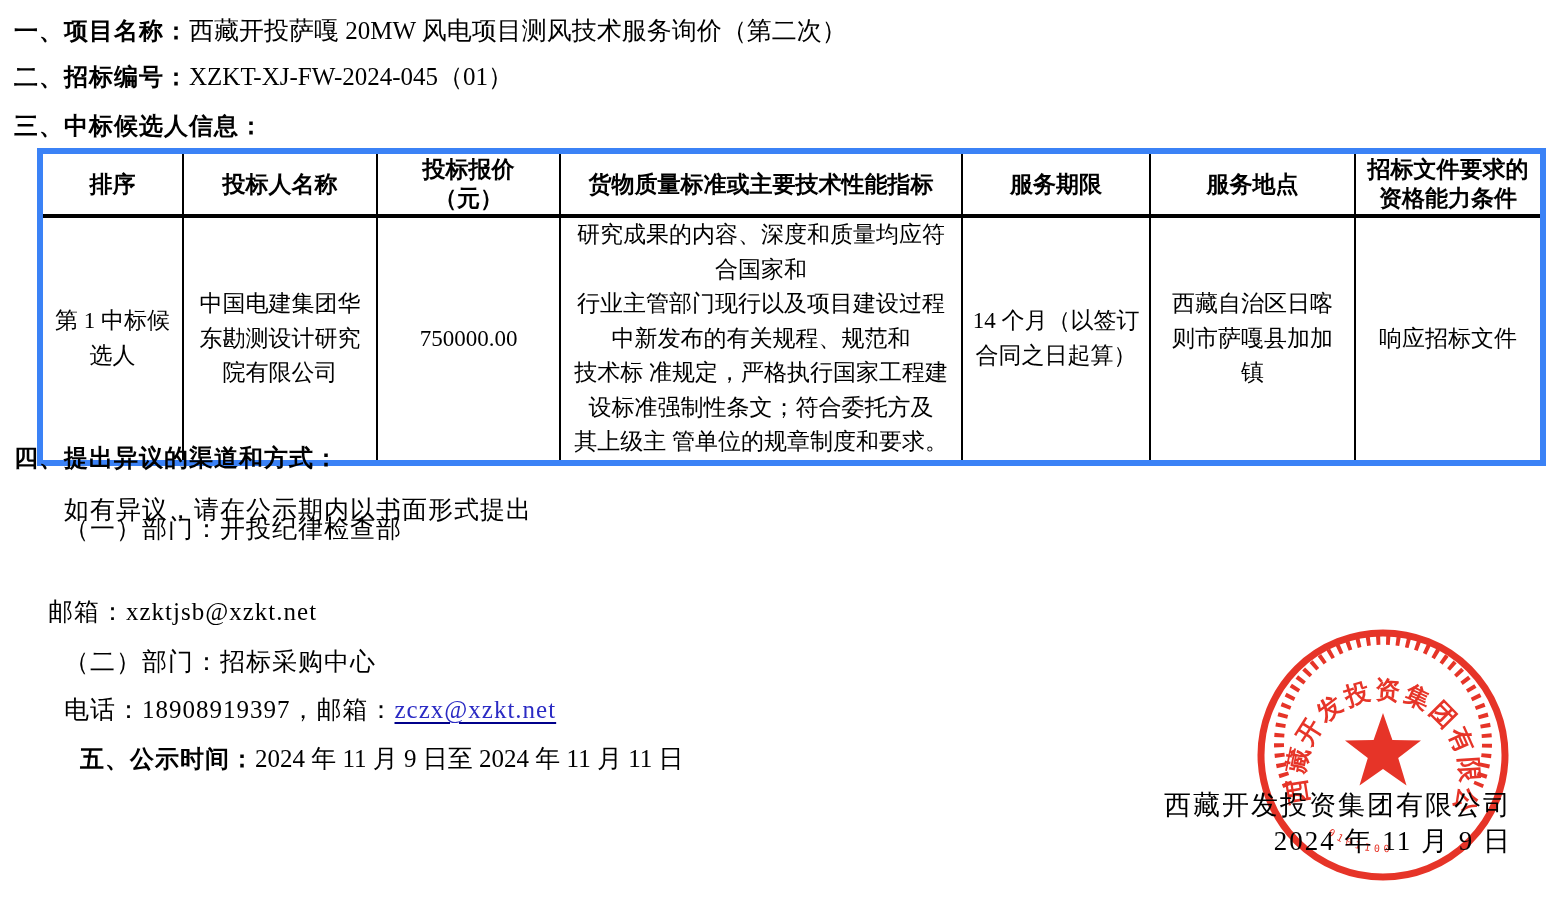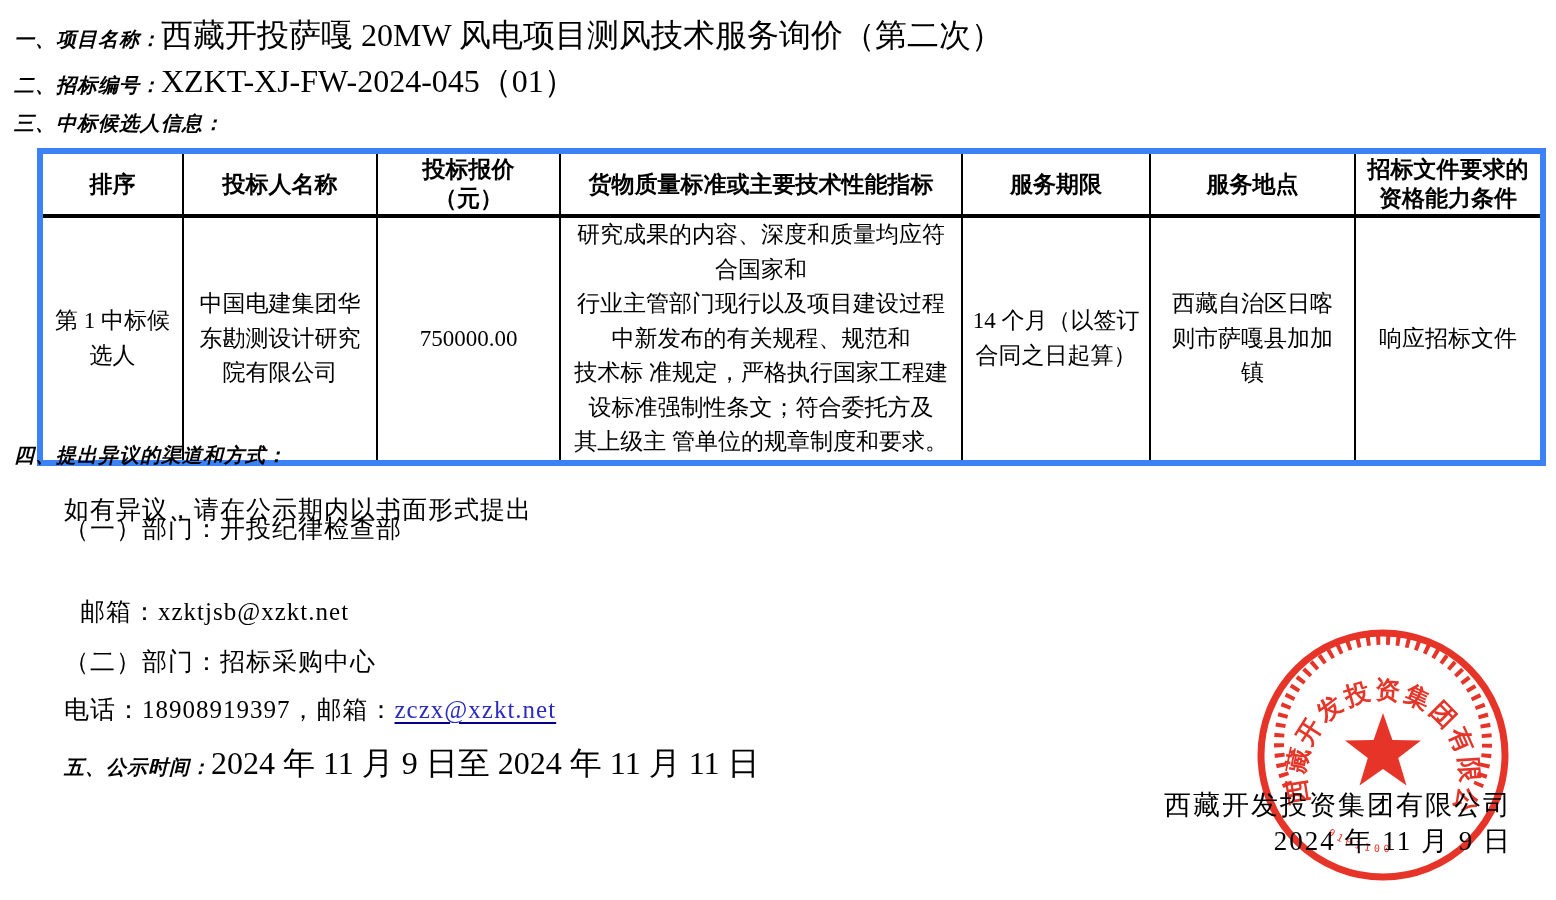--- a/index.html
+++ b/index.html
@@ -6,22 +6,22 @@
     --text:#000000;
     --link:#2b2bc4;
     --link-underline:#00008b;
     --seal-red:#e5291c;
     --page-bg:#ffffff;
   }
   *{margin:0;padding:0;box-sizing:border-box;}
   html,body{width:1556px;height:900px;background:var(--page-bg);overflow:hidden;}
   body{font-family:"Liberation Serif","DejaVu Serif",serif;color:var(--text);position:relative;}
   .abs{position:absolute;}
-  .h-lbl{font-family:"Liberation Sans","DejaVu Sans",sans-serif;font-weight:bold;font-size:20px;letter-spacing:1px;font-style:italic;}
-  .val{font-size:32px;}
+  .h-lbl{font-family:"Liberation Sans","DejaVu Sans",sans-serif;font-weight:bold;font-size:24px;letter-spacing:1px;}
+  .val{font-size:25px;}
   .para{font-size:25px;letter-spacing:1px;}
   .doc-line{white-space:nowrap;}
 
   
   table.bid{border-collapse:collapse;table-layout:fixed;width:1503px;border:6px solid #3b82f6;}
   table.bid th, table.bid td{border:2px solid #000;text-align:center;vertical-align:middle;white-space:pre-line;overflow:hidden;}
   table.bid th{font-family:"Liberation Sans","DejaVu Sans",sans-serif;font-weight:bold;font-size:23px;height:65px;line-height:1.25;border-bottom:4px solid #000;}
   table.bid td{font-size:23px;height:207px;line-height:1.5;border-bottom:3px solid #000;}
   td.quality{line-height:29px;font-size:23px;padding:0 4px;}
 
@@ -97,27 +97,27 @@
       <td>响应招标文件</td>
     </tr>
   </tbody>
 </table>
 
 <div class="abs doc-line" style="left:14px;top:442px;">
   <span class="h-lbl">四、提出异议的渠道和方式：</span>
 </div>
 <div class="abs doc-line para" style="left:64px;top:493px;">如有异议，请在公示期内以书面形式提出</div>
 <div class="abs doc-line para" style="left:64px;top:512px;">（一）部门：开投纪律检查部</div>
-<div class="abs doc-line para" style="left:80px;top:595px;">邮箱：xzktjsb@xzkt.net</div>
+<div class="abs doc-line para" style="left:48px;top:595px;">邮箱：xzktjsb@xzkt.net</div>
 <div class="abs doc-line para" style="left:64px;top:645px;">（二）部门：招标采购中心</div>
 <div class="abs doc-line para" style="left:64px;top:693px;">
   <span>电话：18908919397，邮箱：</span><a class="mail-link">zczx@xzkt.net</a>
 </div>
 
-<div class="abs doc-line" style="left:64px;top:742px;text-align:right;">
+<div class="abs doc-line" style="left:80px;top:742px;text-align:right;">
   <span class="h-lbl">五、公示时间：</span><span class="val">2024 年 11 月 9 日至 2024 年 11 月 11 日</span>
 </div>
 
 <div class="abs sig" style="right:44px;top:787px;text-align:right;">西藏开发投资集团有限公司</div>
 <div class="abs sig" style="right:44px;top:823px;text-align:right;">2024 年 11 月 9 日</div>
 
 <svg class="abs seal-wrap" viewBox="0 0 262 262" aria-hidden="true">
   <circle class="seal-stroke" cx="131" cy="131" r="122" stroke-width="7"></circle>
   <path class="seal-stroke" d="M 36 162 A 104 104 0 1 1 226 162" stroke-width="10" stroke-dasharray="4 6" stroke-linecap="butt"></path>
   <defs>

